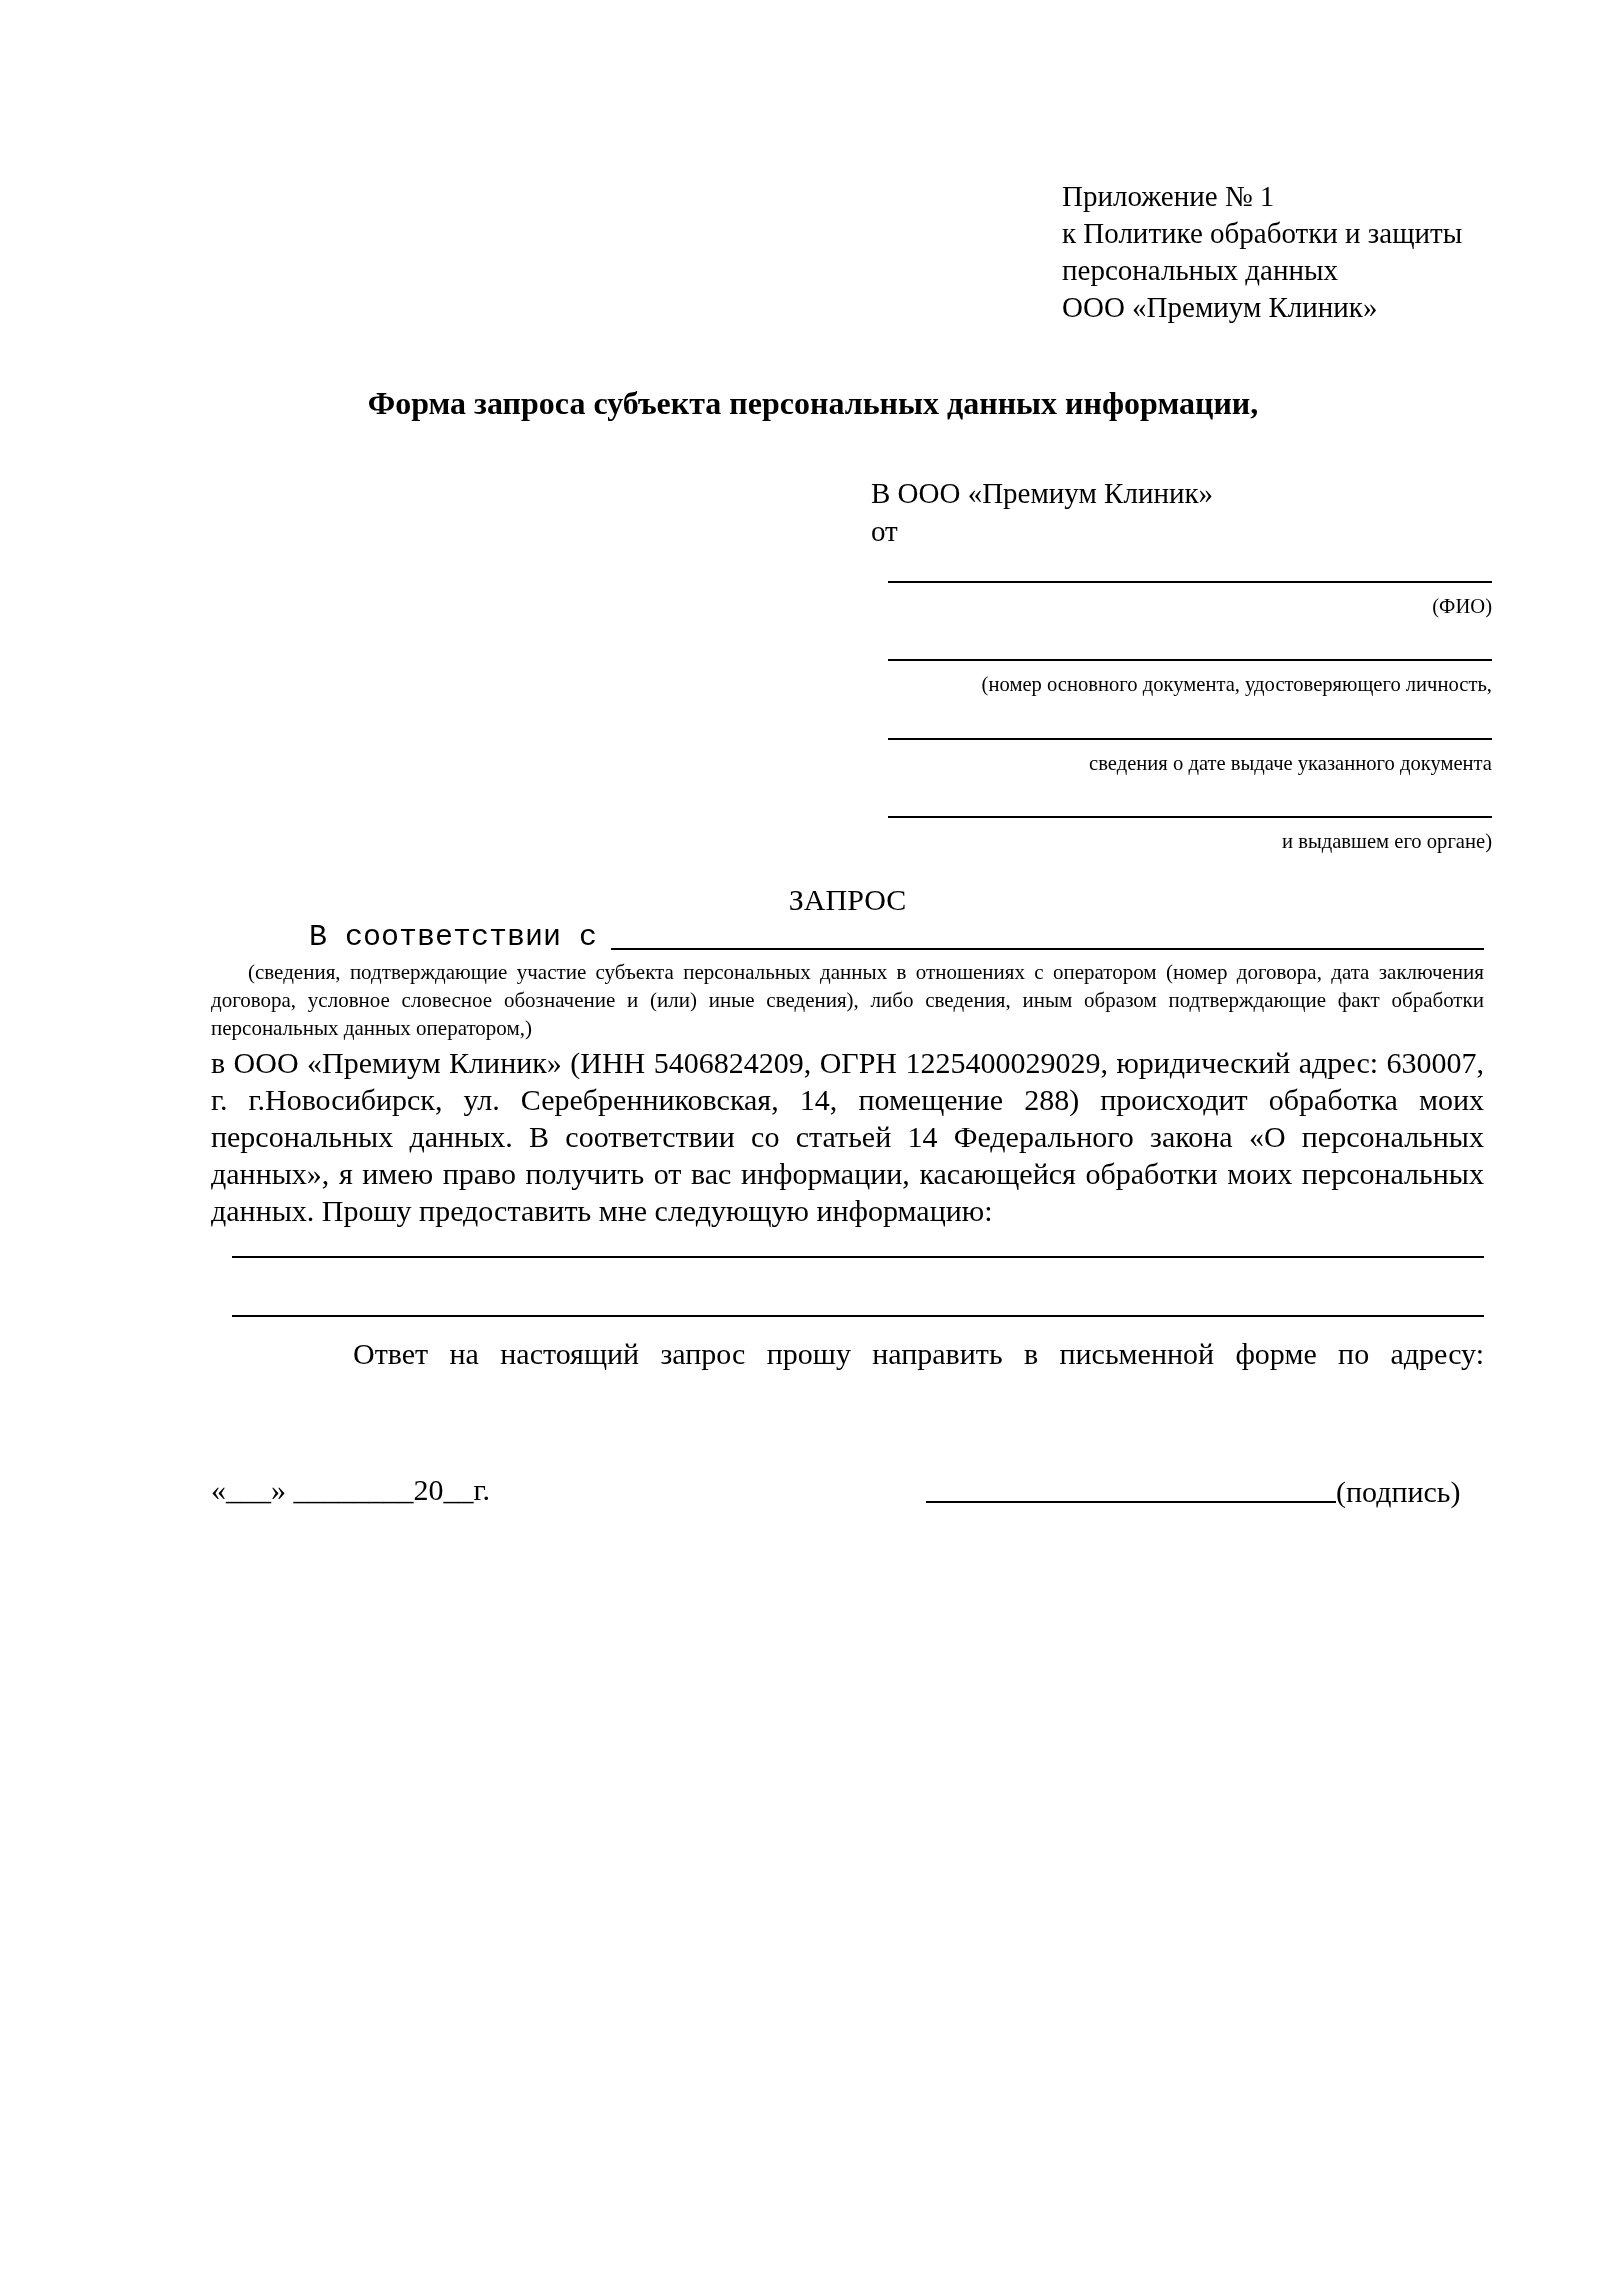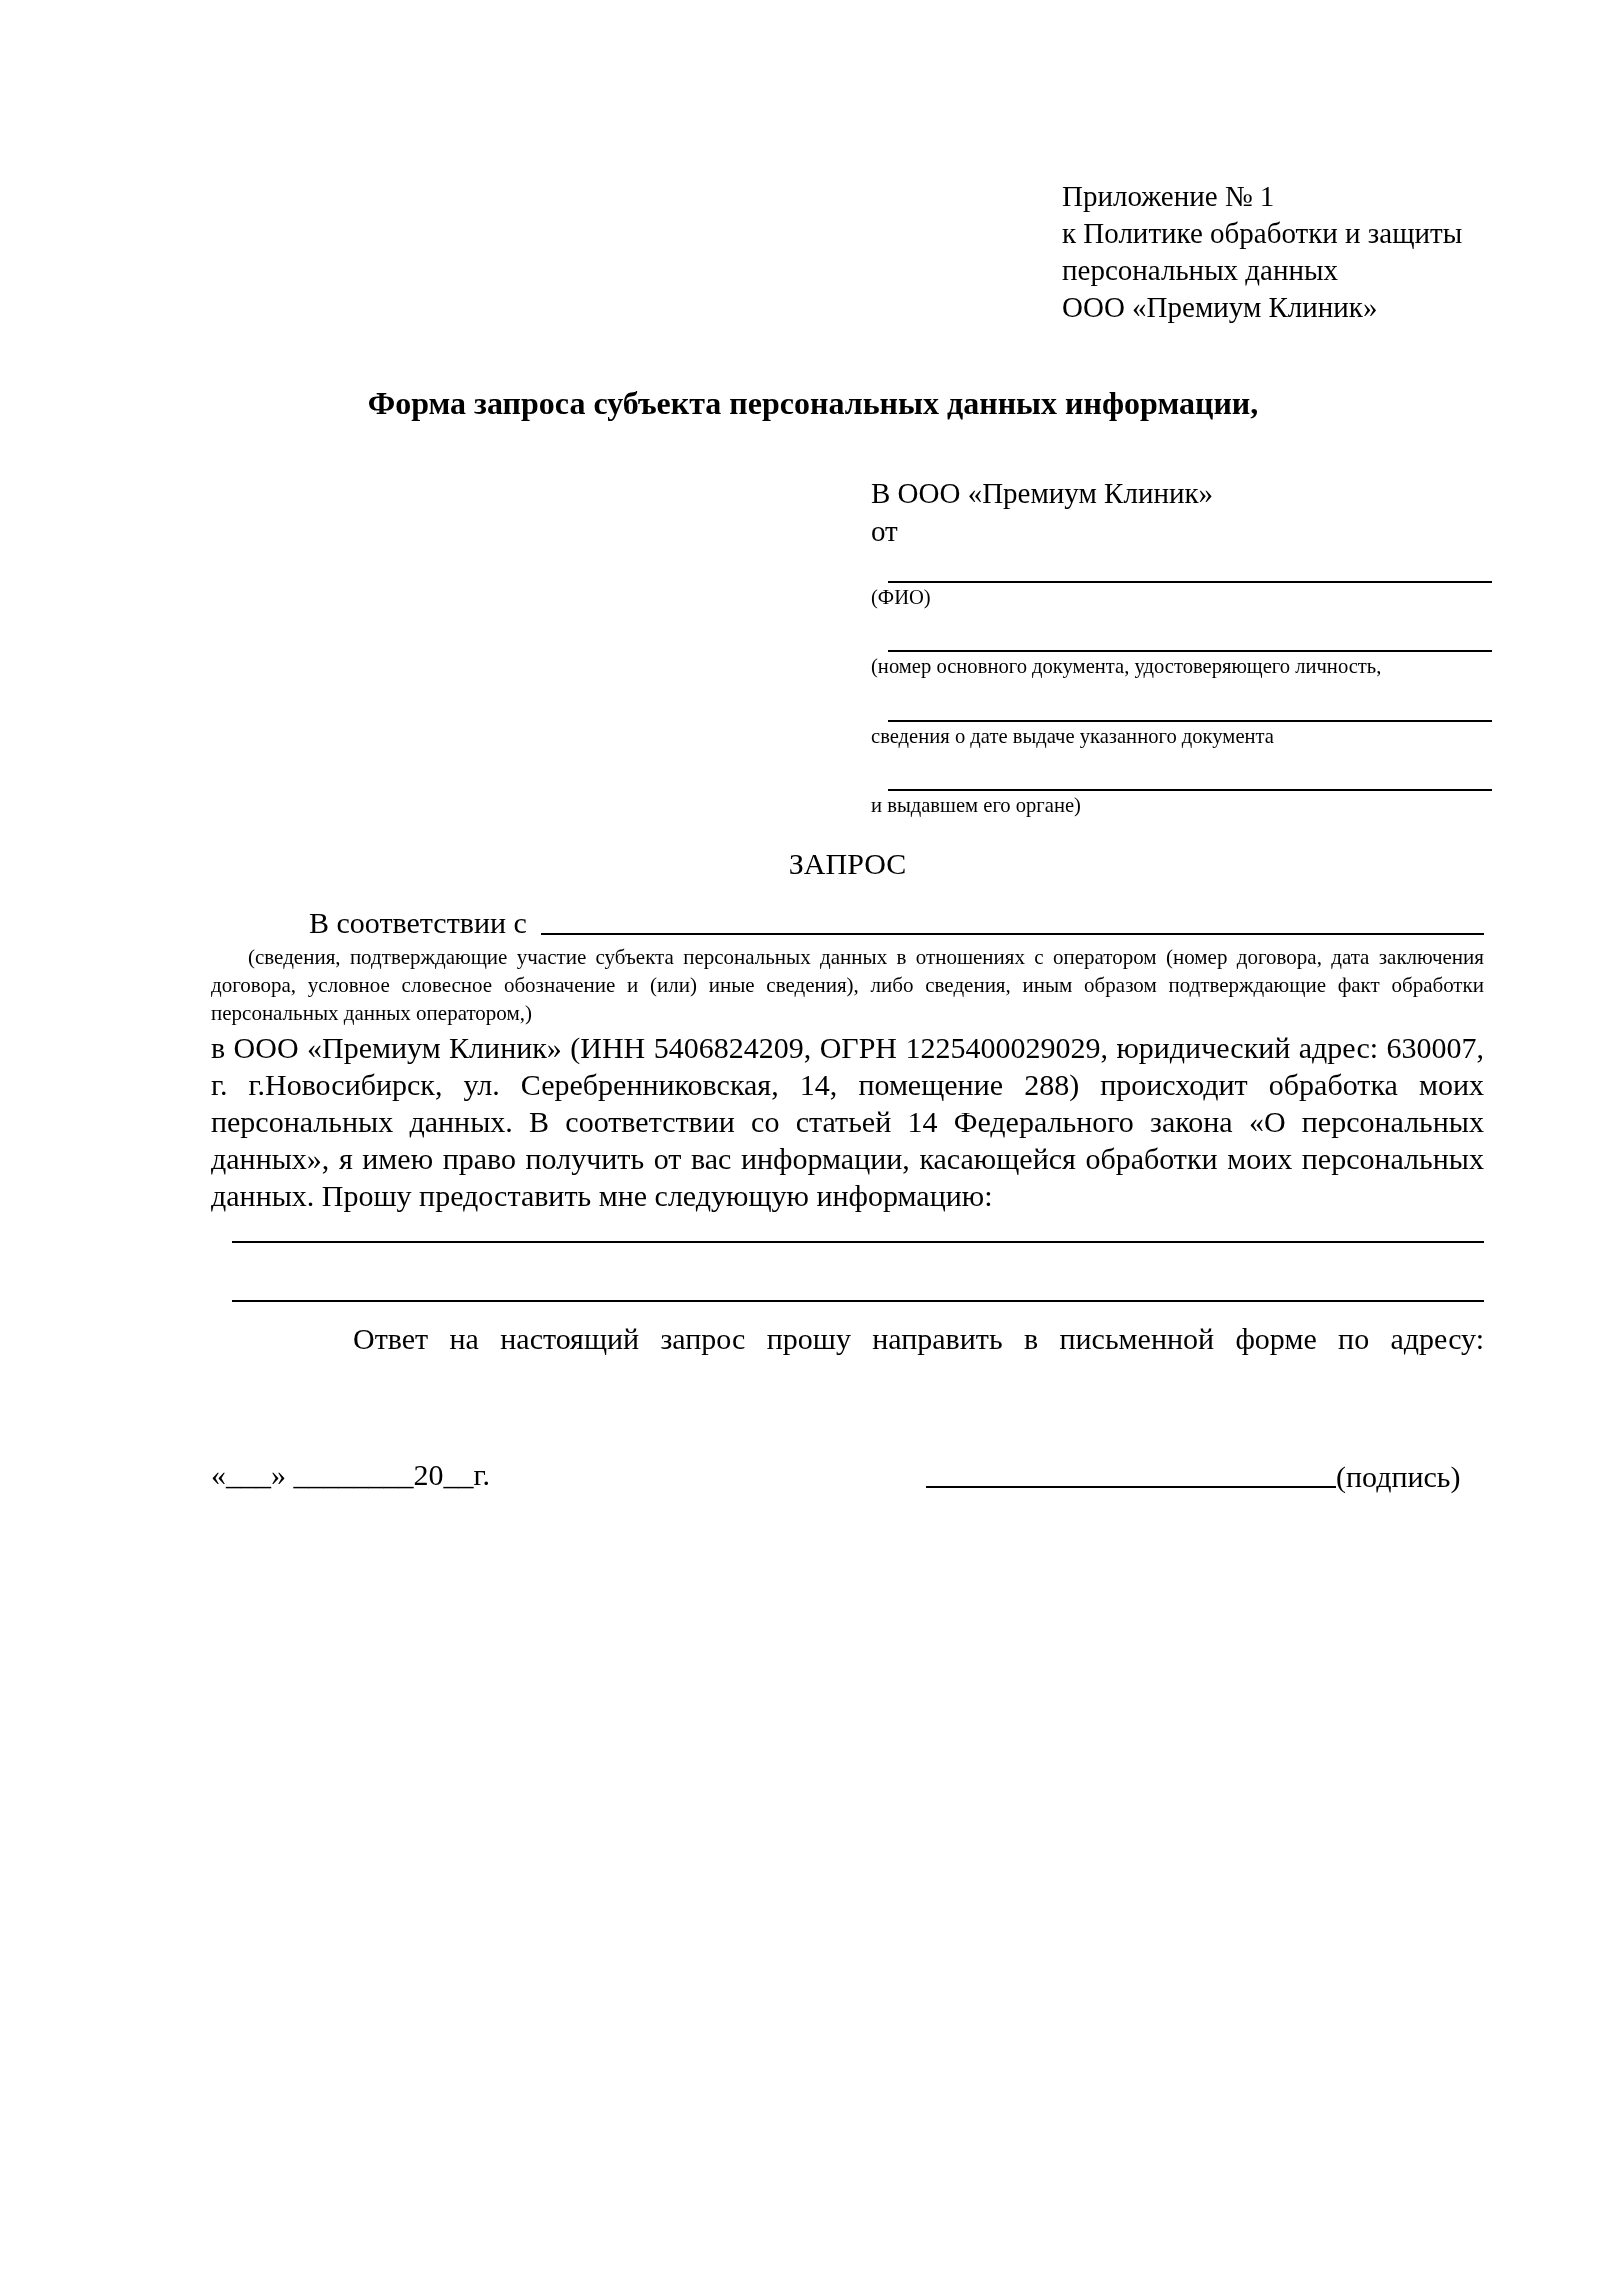--- a/index.html
+++ b/index.html
@@ -37,37 +37,38 @@
   
   .addressee {
     margin-left: 660px;
     margin-top: 49px;
     width: 621px;
     font-size: 29px;
     line-height: 38px;
   }
   .field-line { height: 31px; margin-left: 16.7px; }
   .field-caption {
-    text-align: left;
+    text-align: right;
     font-size: 20.6px;
     line-height: 24.5px;
-    padding-top: 2px;
+    padding-top: 11px;
   }
   .field { margin-bottom: 9.8px; }
 
   
   .request-heading {
     text-align: center;
     margin-top: 27.4px;
     font-size: 30px;
   }
   .accordance {
     display: flex;
-    margin-top: 22px;
+    margin-top: 1px;
     padding-left: 98px;
+    font-family: Liberation Mono, monospace;
   }
   .accordance .fill-line { flex: 1; margin-left: 13.7px; margin-bottom: 5.9px; }
   .footnote {
     font-size: 21px;
     line-height: 28px;
     text-align: justify;
     text-indent: 37px;
     margin-top: 2px;
   }
   .body-par {

